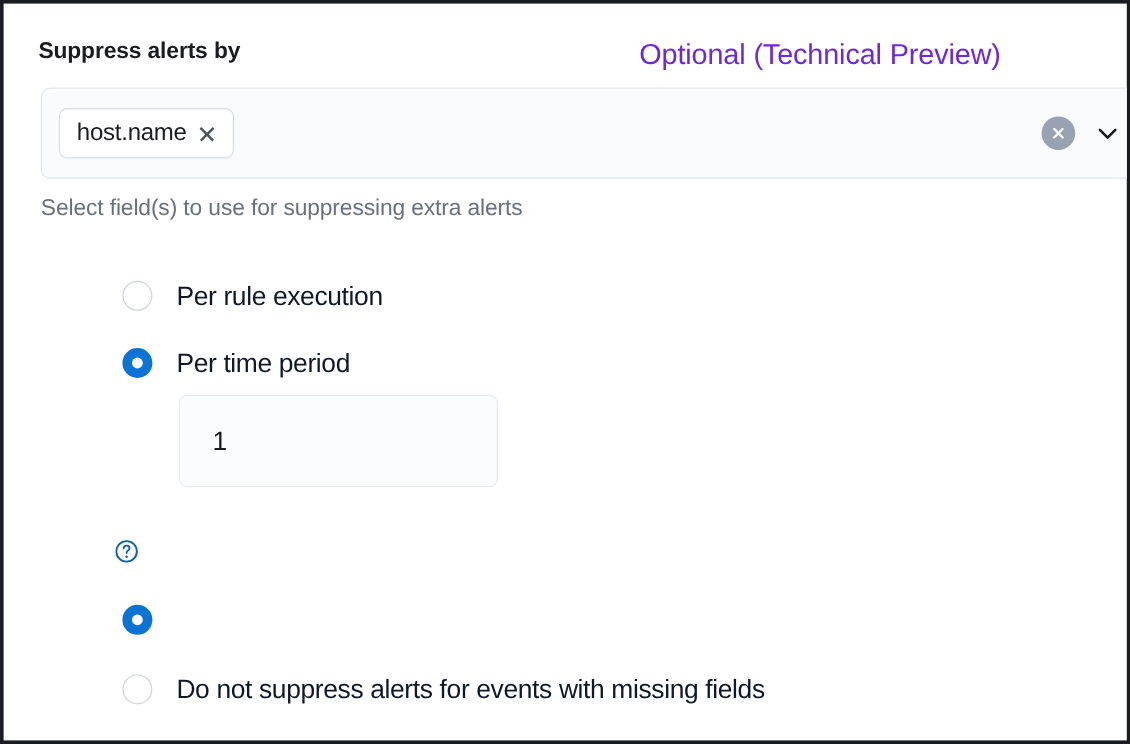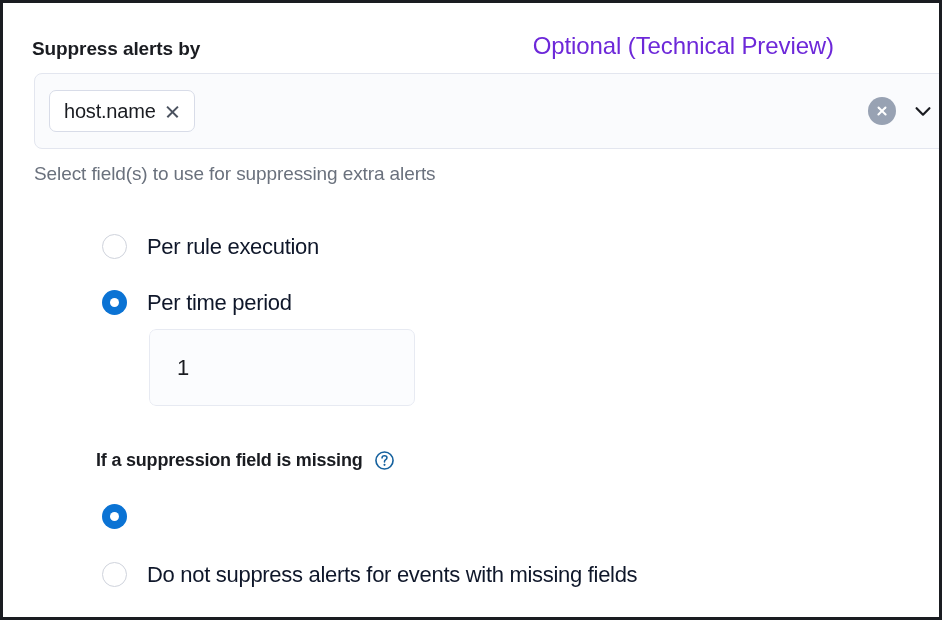--- a/index.html
+++ b/index.html
@@ -32,21 +32,21 @@
     height: 614px;
   }
 
   
   .label-row {
     position: absolute;
     left: 29px;
     top: 29px;
     width: 802px;
     display: flex;
-    align-items: flex-end;
+    align-items: flex-start;
     justify-content: space-between;
   }
   .field-label {
     font-size: 19px;
     font-weight: bold;
     color: #1a1c21;
     letter-spacing: -0.1px;
   }
   .optional-label {
     font-size: 24px;
@@ -290,21 +290,20 @@
   <div class="radio-row r-period">
     <span class="radio checked"></span>
     <span class="radio-label">Per time period</span>
   </div>
 
   <div class="duration">
     <div class="duration-input">1</div>
   </div>
 
   <div class="sub-label-row">
-    <span class="sub-label">If a suppression field is missing</span>
     <svg class="help-icon" viewBox="0 0 20 20" fill="none">
       <circle cx="10" cy="10" r="9" stroke="#15619e" stroke-width="1.7"></circle>
       <path d="M7.4 7.3c0-1.4 1.2-2.3 2.6-2.3 1.5 0 2.6.9 2.6 2.2 0 1.1-.7 1.6-1.6 2.2-.7.5-1 .9-1 1.7v.4" stroke="#15619e" stroke-width="1.6" stroke-linecap="round"></path>
       <circle cx="10" cy="14.6" r="1.1" fill="#15619e"></circle>
     </svg>
   </div>
 
   <div class="radio-row r-supp">
     <span class="radio checked"></span>
   </div>

